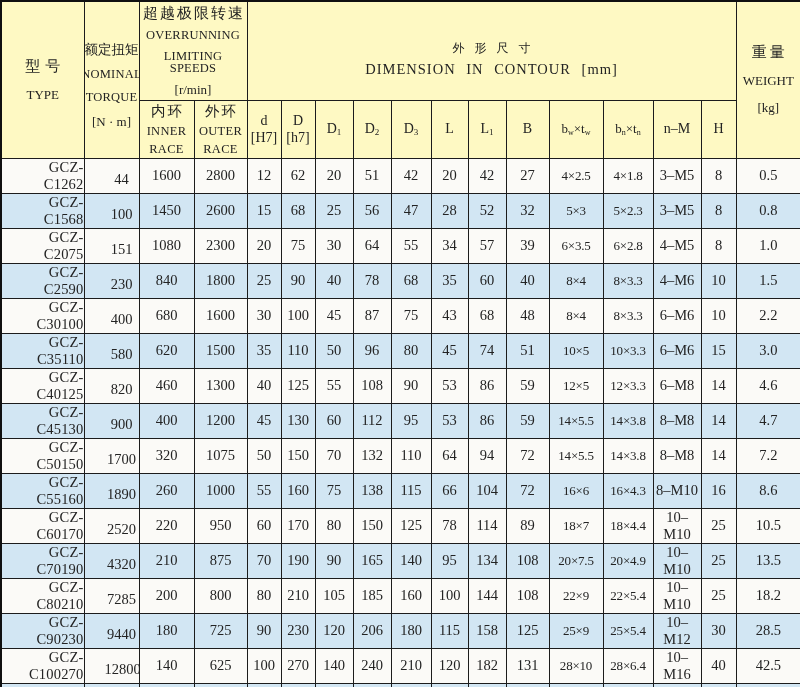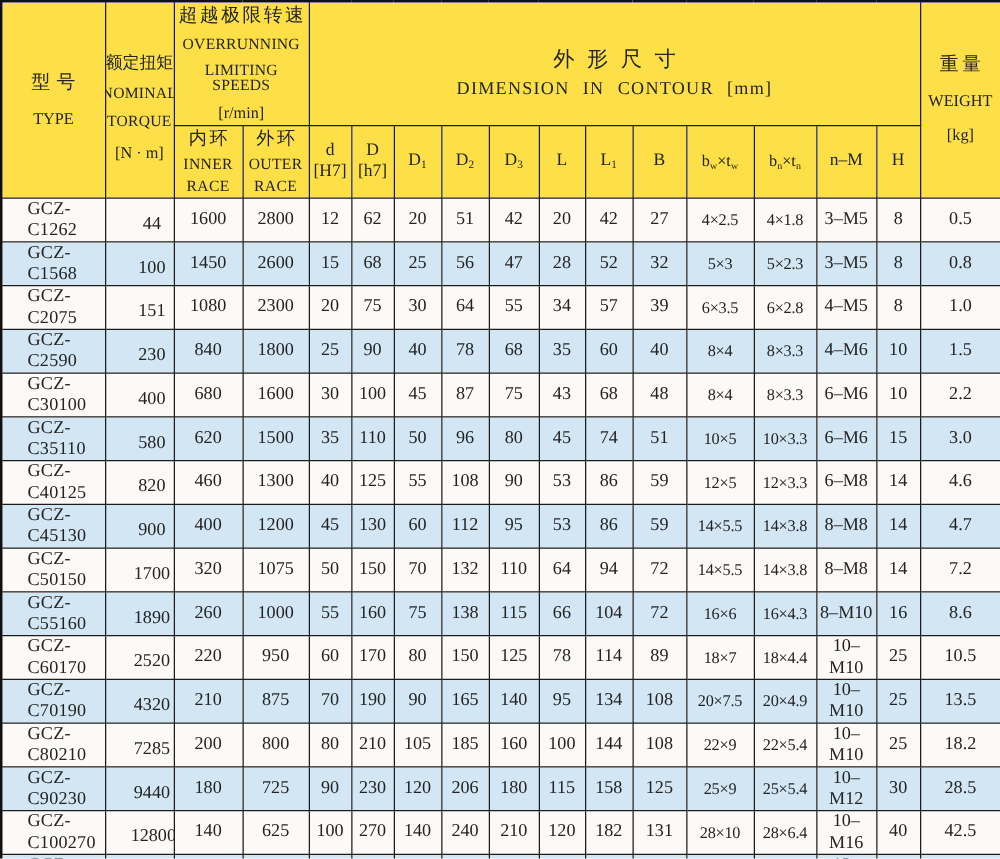--- a/index.html
+++ b/index.html
@@ -12,52 +12,52 @@
     border-collapse:collapse; table-layout:fixed;
     border:2px solid #101010;
     color:#232323;
   }
   th, td {
     border:1px solid #1c1c1c;
     text-align:center; vertical-align:middle;
     padding:0; overflow:hidden;
     font-weight:normal;
   }
-  thead th { background:#fde047; }
+  thead th { background:#fef9c3; }
   thead tr.h1 { height:91px; }
   thead tr.h2 { height:56px; }
   tbody tr { height:33px; }
   tbody tr:nth-child(odd)  { background:#fbfaf7; }
   tbody tr:nth-child(even) { background:#d2e6f3; }
 
   .zh  { font-size:15px; letter-spacing:5px; text-indent:5px; }
   .en  { font-size:13px; }
   .en-sm { font-size:12.5px; letter-spacing:0.2px; }
   .unit { font-size:13px; }
 
   .stack { display:flex; flex-direction:column; align-items:center; justify-content:center; height:100%; }
   .stack > div { line-height:1.0; }
   .g8  > div { margin:4px 0; }
   .g10 > div { margin:5.5px 0; }
   .g14 > div { margin:7px 0; }
 
-  th.dim .zh { font-size:17px; letter-spacing:10px; text-indent:10px;margin-top:20px; }
+  th.dim .zh { font-size:12px; letter-spacing:10px; text-indent:10px;margin-top:20px; }
   th.dim .en { font-size:14.5px; letter-spacing:1px; word-spacing:6px; }
 
   th.subcol { font-size:14px; line-height:1.25; }
   th.subcol sub, td sub { font-size:9px; }
   th.race { font-size:12.5px; line-height:1.45; letter-spacing:0.3px; }
   th.race .zh { font-size:14.5px; letter-spacing:2px; text-indent:2px; }
   th.keyway { font-size:13px; }
   th.keyway sub { font-size:8px; }
   sub { vertical-align:-2px; }
 
   tbody td { font-size:14.5px; }
   tbody td:first-child {
-    text-align:left; padding-left:20px; font-size:14.5px; letter-spacing:0.2px;
+    text-align:right; padding-left:20px; font-size:14.5px; letter-spacing:0.2px;
   }
   tbody td:nth-child(2) { padding-top:8px;padding-left:20px; }           
   tbody td:nth-child(13), tbody td:nth-child(14) {     
     font-size:13px; letter-spacing:-0.2px;margin-left:28px;
   }
 </style>
 </head>
 <body>
 
 <div class="page">

